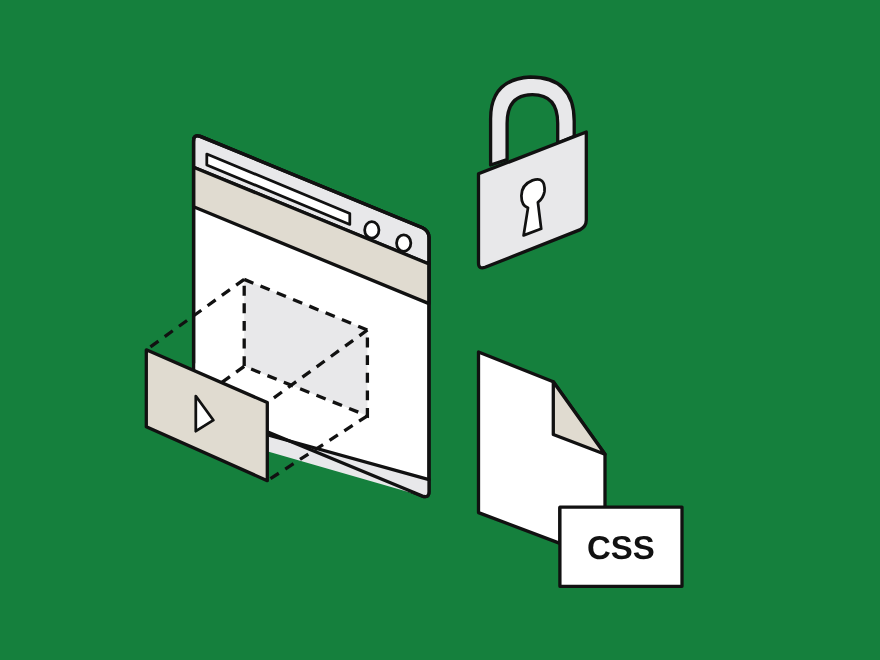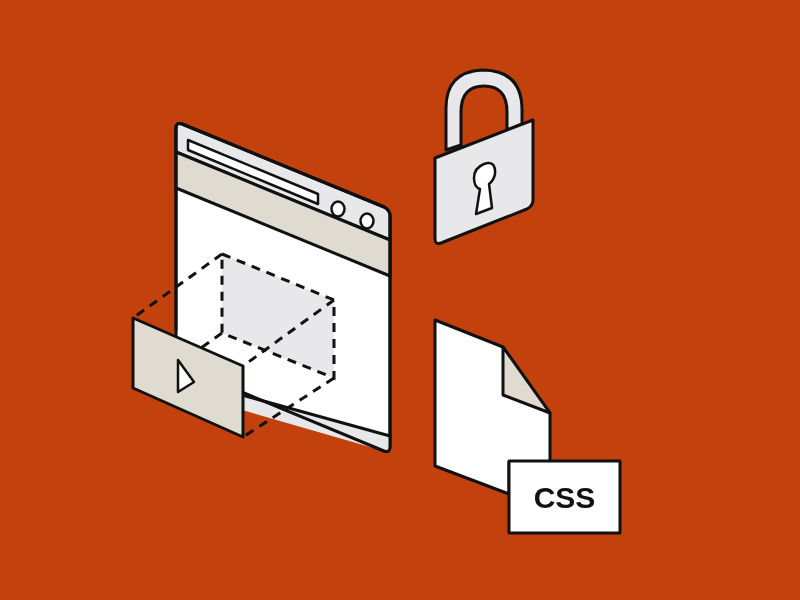--- a/index.html
+++ b/index.html
@@ -1,17 +1,17 @@
 <!DOCTYPE html>
 <html><head>
 <meta charset="utf-8">
 <style>
   html, body { margin:0; padding:0; background:#ffffff; }
   body { width:800px; height:600px; overflow:hidden; font-family:"Liberation Sans", sans-serif; }
-  #stage { position:relative; width:800px; height:600px; background:#c2410c; }
+  #stage { position:relative; width:800px; height:600px; background:#15803d; }
   svg { position:absolute; left:0; top:0; }
   .css-label { font-family:"Liberation Sans", sans-serif; font-weight:bold; font-size:30px; fill:#111111; }
 </style>
 </head>
 <body>
 
 <div id="stage">
 <svg width="800" height="600" viewBox="0 0 800 600" xmlns="http://www.w3.org/2000/svg">
 
   <g stroke="#111111" stroke-width="3" stroke-linejoin="round" stroke-linecap="round">

